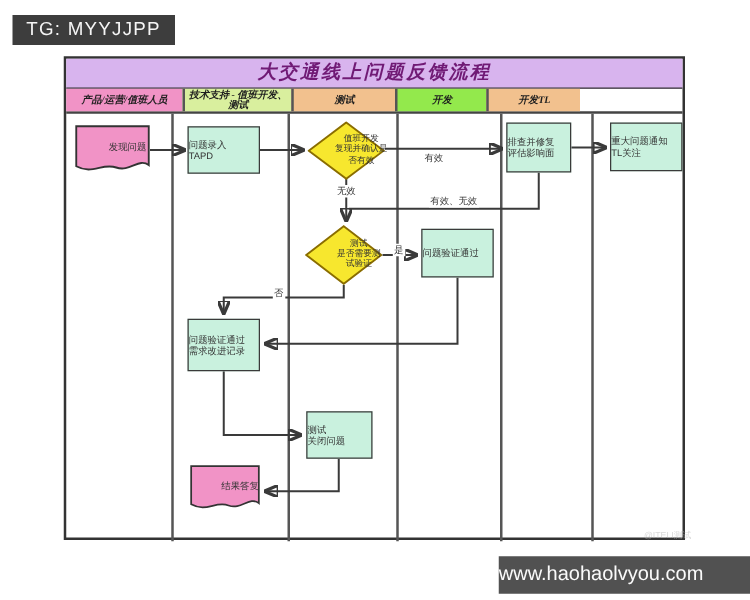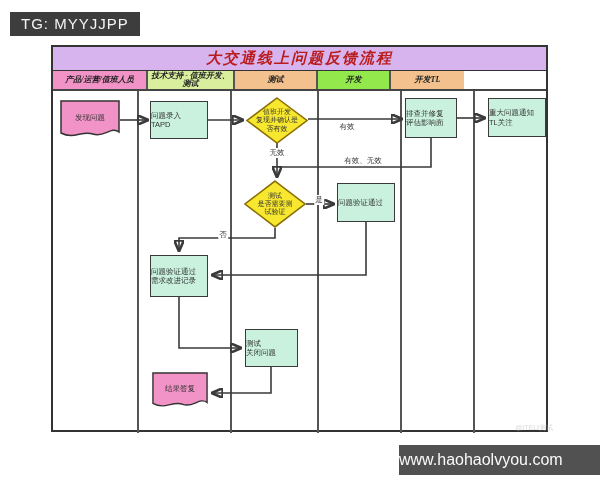--- a/index.html
+++ b/index.html
@@ -23,21 +23,21 @@
     opacity:.55;z-index:5;text-align:right;letter-spacing:0;
   }
   
   .chart{
     position:absolute;left:51px;top:45px;width:497px;height:387px;
     border:2px solid #333;box-sizing:border-box;background:#fff;z-index:0;
   }
   .chart-title{
     height:23px;line-height:23px;background:#d8b4ee;border-bottom:1px solid #333;
     text-align:center;font-size:15px;font-weight:bold;font-style:italic;
-    font-family:"Liberation Serif","DejaVu Serif",serif;color:#b91c1c;letter-spacing:2px;
+    font-family:"Liberation Serif","DejaVu Serif",serif;color:#701a75;letter-spacing:2px;
   }
   .lane-headers{display:flex;height:20px;border-bottom:2px solid #444;box-sizing:border-box;}
   .lane-h{
     box-sizing:border-box;border-left:2px solid #555;height:100%;
     display:flex;align-items:center;justify-content:center;text-align:center;
     font-size:8px;font-weight:bold;font-style:italic;line-height:1.05;
     font-family:"Liberation Serif","DejaVu Serif",serif;color:#1e1e1e;padding:0 2px;
   }
   .lane-h:first-child{border-left:none;}
   .w0{width:86px;} .w1{width:93px;} .w2{width:87px;} .w3{width:83px;} .w4{width:73px;} .w5{width:75px;}
@@ -53,21 +53,21 @@
   .pnode{
     position:absolute;z-index:2;background:#c9f1de;border:1.5px solid #3a3a3a;
     box-sizing:border-box;display:flex;flex-direction:column;align-items:flex-start;
     justify-content:center;text-align:center;font-size:7.5px;line-height:1.25;color:#333;
   }
   .dnode,.docnode{position:absolute;z-index:2;}
   .dnode svg,.docnode svg{position:absolute;left:0;top:0;width:100%;height:100%;}
   .dnode polygon{fill:#f7e72e;stroke:#8a6d00;stroke-width:1.5px;}
   .docnode path{fill:#f193c6;stroke:#333;stroke-width:1.5px;}
   .dtext,.doctext{
-    position:absolute;left:0;top:0;width:100%;height:100%;display:flex;
+    position:absolute;left:12px;top:0;width:100%;height:100%;display:flex;
     flex-direction:column;align-items:center;justify-content:center;text-align:center;
     font-size:7px;line-height:1.18;color:#333;
   }
   .doctext{font-size:7.5px;padding-bottom:5px;box-sizing:border-box;}
   
   .elabel{
     position:absolute;z-index:3;transform:translate(-50%,-50%);
     background:#ffffff;padding:0 1px;font-size:7.5px;color:#333;white-space:nowrap;
   }
 </style>

